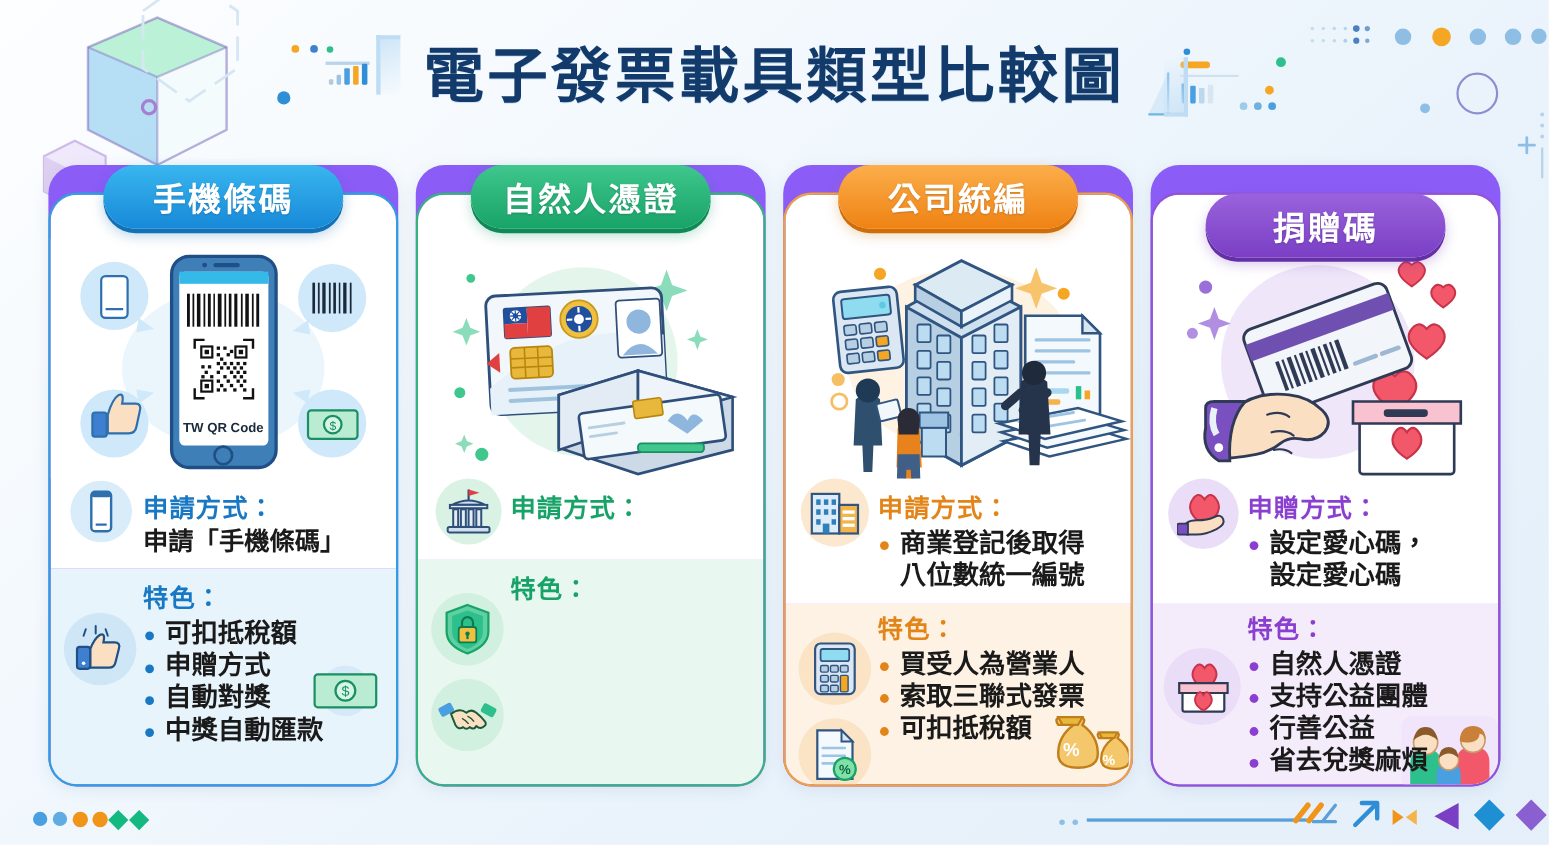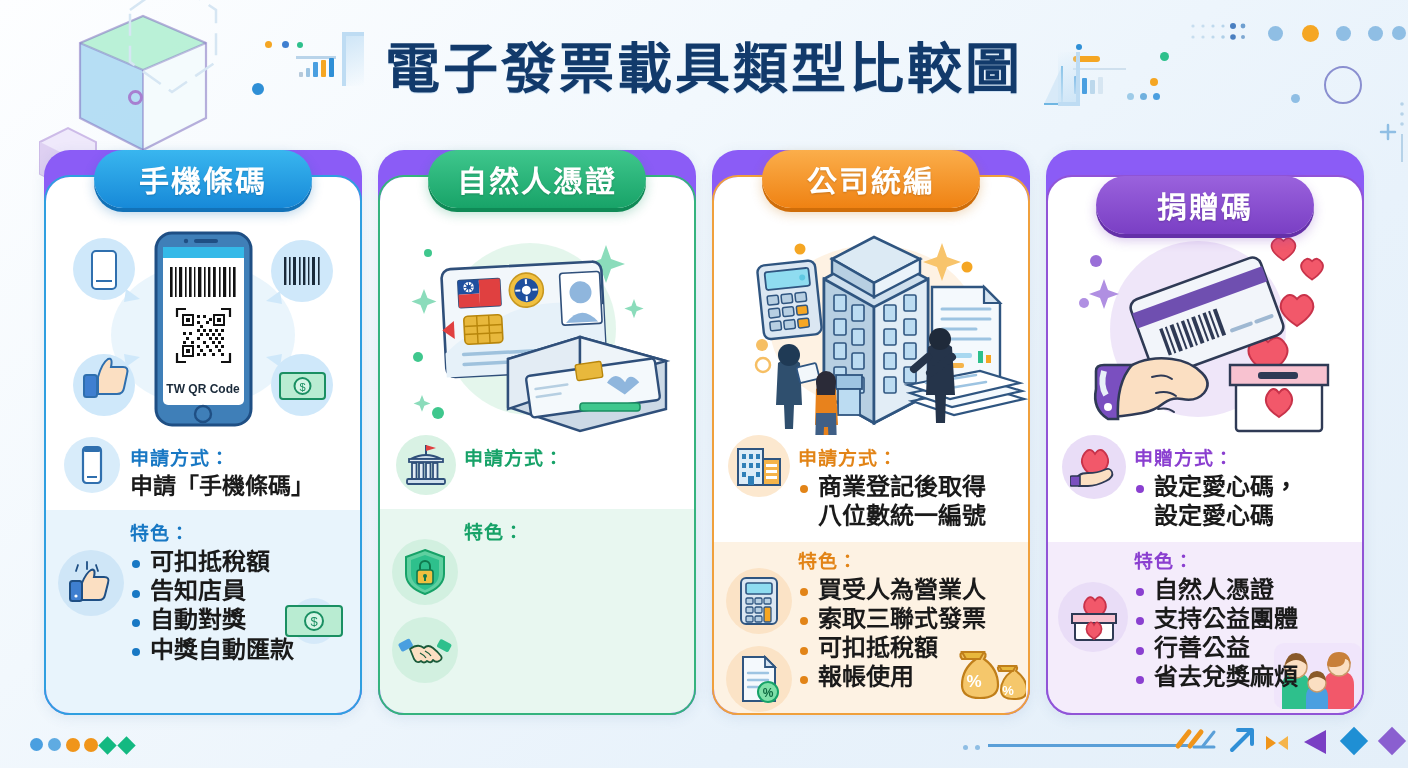--- a/index.html
+++ b/index.html
@@ -43,21 +43,21 @@
           min-width:218px; height:58px; border-radius:30px; display:flex;
           align-items:center; justify-content:center; color:#fff; font-weight:bold;
           font-size:30px; letter-spacing:2px; z-index:5; white-space:nowrap; padding:0 26px;
           font-family:"DejaVu Sans","Liberation Sans",sans-serif;
           text-shadow:0 1px 2px rgba(0,0,0,.18); }
 
   .art { position:relative; height:218px; margin-top:40px; flex:none; }
   .apply { position:relative; padding:8px 12px 10px 84px; min-height:74px; }
   .feat  { position:relative; padding:8px 12px 14px 84px; flex:1; }
 
-  .sec-title { font-size:19px; font-weight:bold; letter-spacing:1px; margin-bottom:3px;
+  .sec-title { font-size:23px; font-weight:bold; letter-spacing:1px; margin-bottom:3px;
                font-family:"DejaVu Sans","Liberation Sans",sans-serif; }
   .sec-line { font-size:23px; font-weight:bold; color:#1a1a1a; line-height:1.17; letter-spacing:0px;
               font-family:"DejaVu Sans","Liberation Sans",sans-serif; white-space:nowrap; }
   .bullets { list-style:none; }
   .bullets li { font-size:24px; font-weight:bold; color:#1a1a1a; line-height:1.22;
                 position:relative; padding-left:20px; white-space:nowrap;
                 font-family:"DejaVu Sans","Liberation Sans",sans-serif; }
   .bullets li::before { content:""; position:absolute; left:2px; top:.52em;
                         width:8px; height:8px; border-radius:50%; background:currentColor; }
   .bullets li span { color:#1a1a1a; }
@@ -86,21 +86,21 @@
   .c2 .upper { background:#fff; }
 
   .c3 .inner { border-color:#f0a03c; }
   .c3 .pill  { background:linear-gradient(180deg,#fbae4b 0%,#ef8213 100%);
                box-shadow:0 4px 0 #cf6d09,0 6px 12px rgba(200,120,20,.3); }
   .c3 .sec-title { color:#e28417; }
   .c3 .bullets li::before { background:#e28417; }
   .c3 .lower { background:#fdf2e3; }
   .c3 .upper { background:#fff; }
 
-  .c4 .inner { border-color:#9154d6;justify-content:flex-end; }
+  .c4 .inner { border-color:#9154d6; }
   .c4 .pill  { background:linear-gradient(180deg,#9a62dd 0%,#7a3fc4 100%);
                box-shadow:0 4px 0 #6430a8,0 6px 12px rgba(120,60,190,.3);margin-top:26px; }
   .c4 .sec-title { color:#8a3fd0; }
   .c4 .bullets li::before { background:#8a3fd0; }
   .c4 .lower { background:#f4ecfb; }
   .c4 .upper { background:#fff; }
 
   .upper,.lower { position:relative; }
 </style>
 </head>
@@ -387,21 +387,21 @@
         </div>
         <svg width="72" height="46" style="position:absolute;right:10px;top:88px">
           <circle cx="36" cy="23" r="23" fill="#cfe6f7" opacity=".8"></circle>
           <rect x="8" y="8" width="56" height="30" rx="3" fill="#b9ecd2" stroke="#1a8f62" stroke-width="2"></rect>
           <circle cx="36" cy="23" r="9" fill="#d6f5e6" stroke="#1a8f62" stroke-width="2"></circle>
           <text x="36" y="28" font-size="13" text-anchor="middle" fill="#1a8f62" font-family="Liberation Sans,sans-serif">$</text>
         </svg>
         <div class="sec-title">特色：</div>
         <ul class="bullets">
           <li><span>可扣抵稅額</span></li>
-          <li><span>告知店員</span></li>
+          <li><span>申贈方式</span></li>
           <li><span>自動對獎</span></li>
           <li><span>中獎自動匯款</span></li>
         </ul>
       </div>
     </div>
   </div>
 
   <div class="card c2">
     <div class="pill">自然人憑證</div>
     <div class="inner">
@@ -704,21 +704,20 @@
             <path d="M11 10 q-3 -5 2 -5 l13 0 q5 0 2 5 q11 8 11 19 q0 9 -13 9 q-13 0 -13 -9 q0 -11 11 -19z" fill="#f5c76b" stroke="#c07f1a" stroke-width="2"></path>
             <path d="M11 5 l17 0 -3 5 -11 0z" fill="#e8b83c" stroke="#c07f1a" stroke-width="1.8"></path>
             <text x="20" y="34" font-size="13" font-weight="bold" text-anchor="middle" fill="#fff" font-family="Liberation Sans,sans-serif">%</text>
           </g>
         </svg>
         <div class="sec-title">特色：</div>
         <ul class="bullets">
           <li><span>買受人為營業人</span></li>
           <li><span>索取三聯式發票</span></li>
           <li><span>可扣抵稅額</span></li>
-          <li><span>報帳使用</span></li>
         </ul>
       </div>
     </div>
   </div>
 
   <div class="card c4">
     <div class="pill">捐贈碼</div>
     <div class="inner">
       <div class="upper">
         <div class="art">

